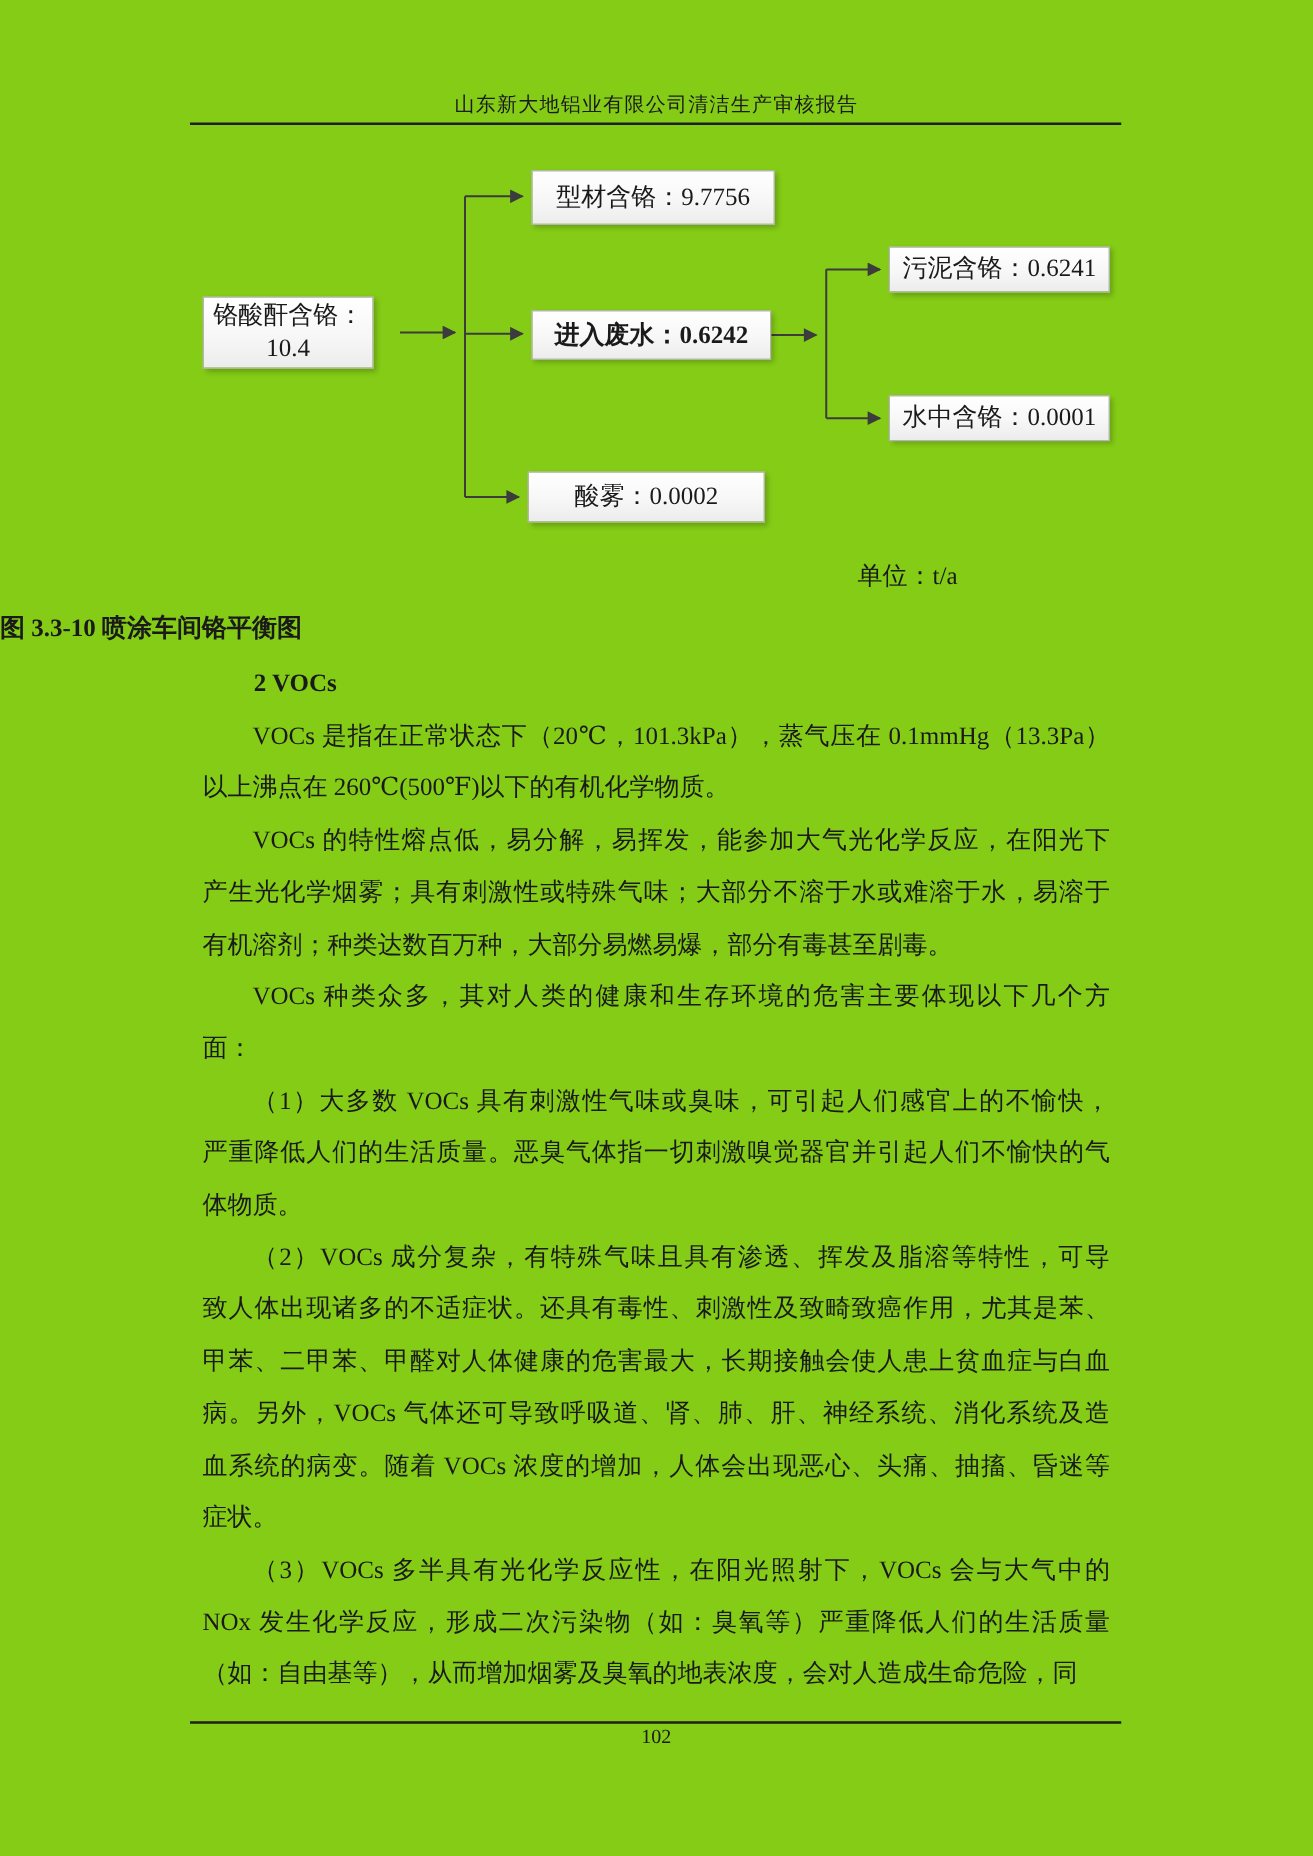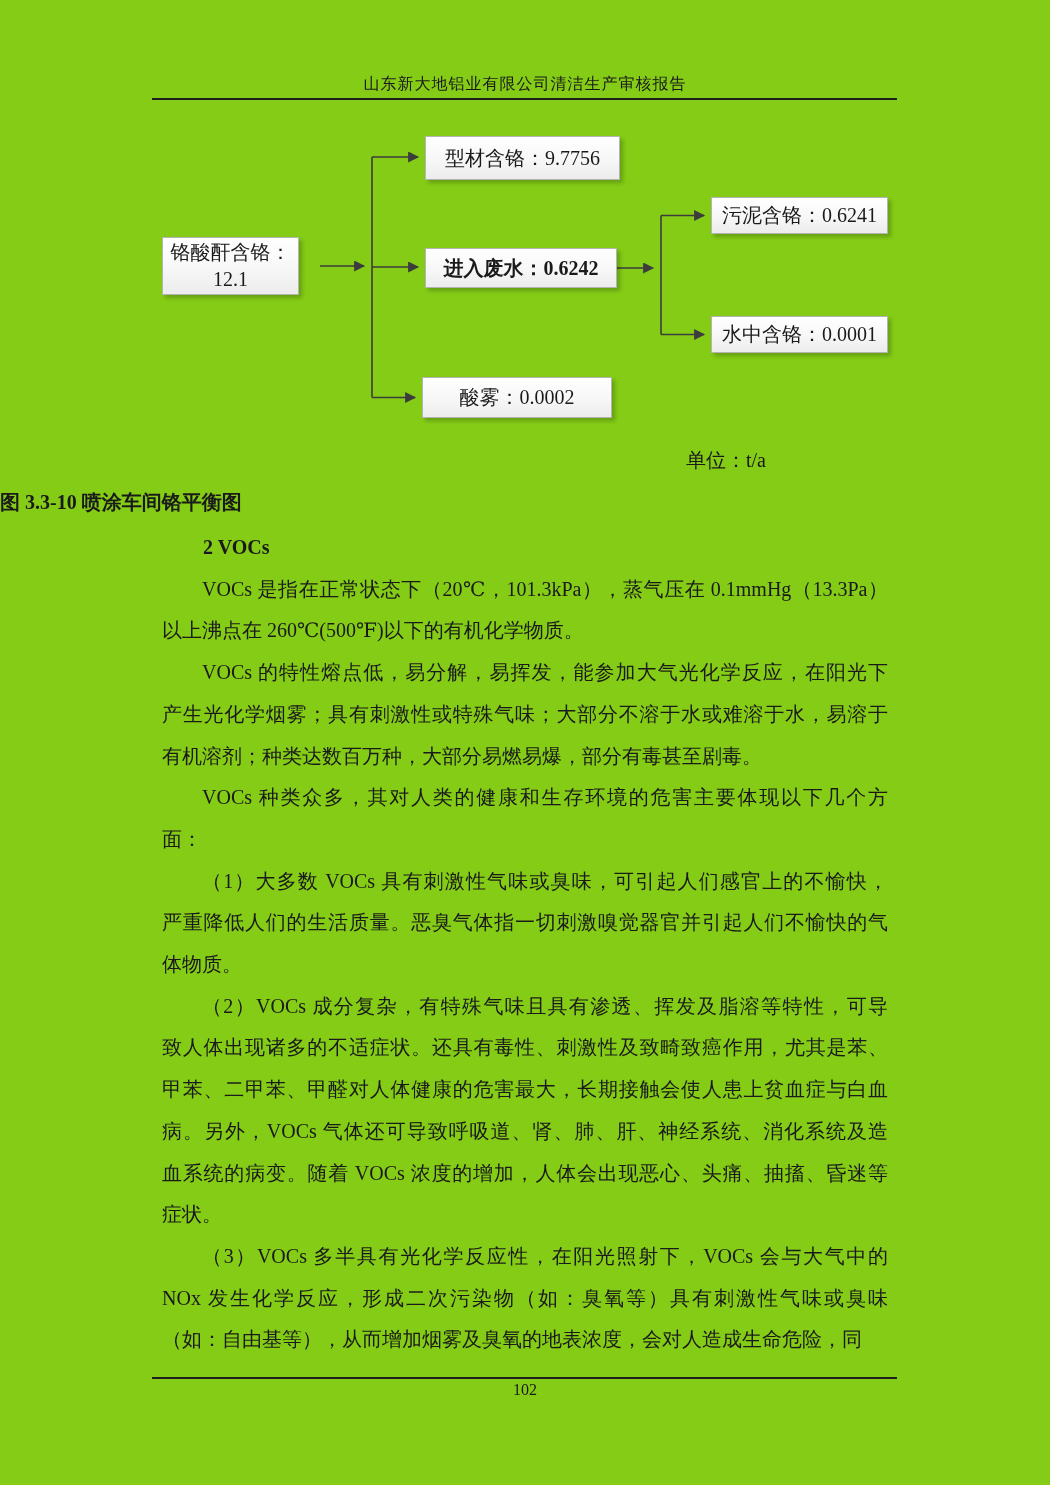--- a/index.html
+++ b/index.html
@@ -94,21 +94,21 @@
         <line x1="372" y1="397.5" x2="415" y2="397.5" marker-end="url(#ah)"></line>
         <line x1="617" y1="268" x2="653" y2="268" marker-end="url(#ah)"></line>
         <line x1="661" y1="215.5" x2="661" y2="334.5"></line>
         <line x1="661" y1="215.5" x2="704" y2="215.5" marker-end="url(#ah)"></line>
         <line x1="661" y1="334.5" x2="704" y2="334.5" marker-end="url(#ah)"></line>
       </g>
     </svg>
 
     <div class="node node-source">
       <span>铬酸酐含铬：</span>
-      <span>12.1</span>
+      <span>10.4</span>
     </div>
     <div class="node node-profile">
       <span>型材含铬：9.7756</span>
     </div>
     <div class="node node-wastewater">
       <span>进入废水：0.6242</span>
     </div>
     <div class="node node-acid">
       <span>酸雾：0.0002</span>
     </div>
@@ -136,21 +136,21 @@
         <div class="line first">（1）大多数 VOCs 具有刺激性气味或臭味，可引起人们感官上的不愉快，</div>
         <div class="line">严重降低人们的生活质量。恶臭气体指一切刺激嗅觉器官并引起人们不愉快的气</div>
         <div class="line last">体物质。</div>
         <div class="line first">（2）VOCs 成分复杂，有特殊气味且具有渗透、挥发及脂溶等特性，可导</div>
         <div class="line">致人体出现诸多的不适症状。还具有毒性、刺激性及致畸致癌作用，尤其是苯、</div>
         <div class="line">甲苯、二甲苯、甲醛对人体健康的危害最大，长期接触会使人患上贫血症与白血</div>
         <div class="line">病。另外，VOCs 气体还可导致呼吸道、肾、肺、肝、神经系统、消化系统及造</div>
         <div class="line">血系统的病变。随着 VOCs 浓度的增加，人体会出现恶心、头痛、抽搐、昏迷等</div>
         <div class="line last">症状。</div>
         <div class="line first">（3）VOCs 多半具有光化学反应性，在阳光照射下，VOCs 会与大气中的</div>
-        <div class="line">NOx 发生化学反应，形成二次污染物（如：臭氧等）具有刺激性气味或臭味</div>
+        <div class="line">NOx 发生化学反应，形成二次污染物（如：臭氧等）严重降低人们的生活质量</div>
         <div class="line last">（如：自由基等），从而增加烟雾及臭氧的地表浓度，会对人造成生命危险，同</div>
       </div>
   </div>
 
   <div class="footer-rule"></div>
   <div class="footer-page">102</div>
 
 </div>
 
 </body></html>

